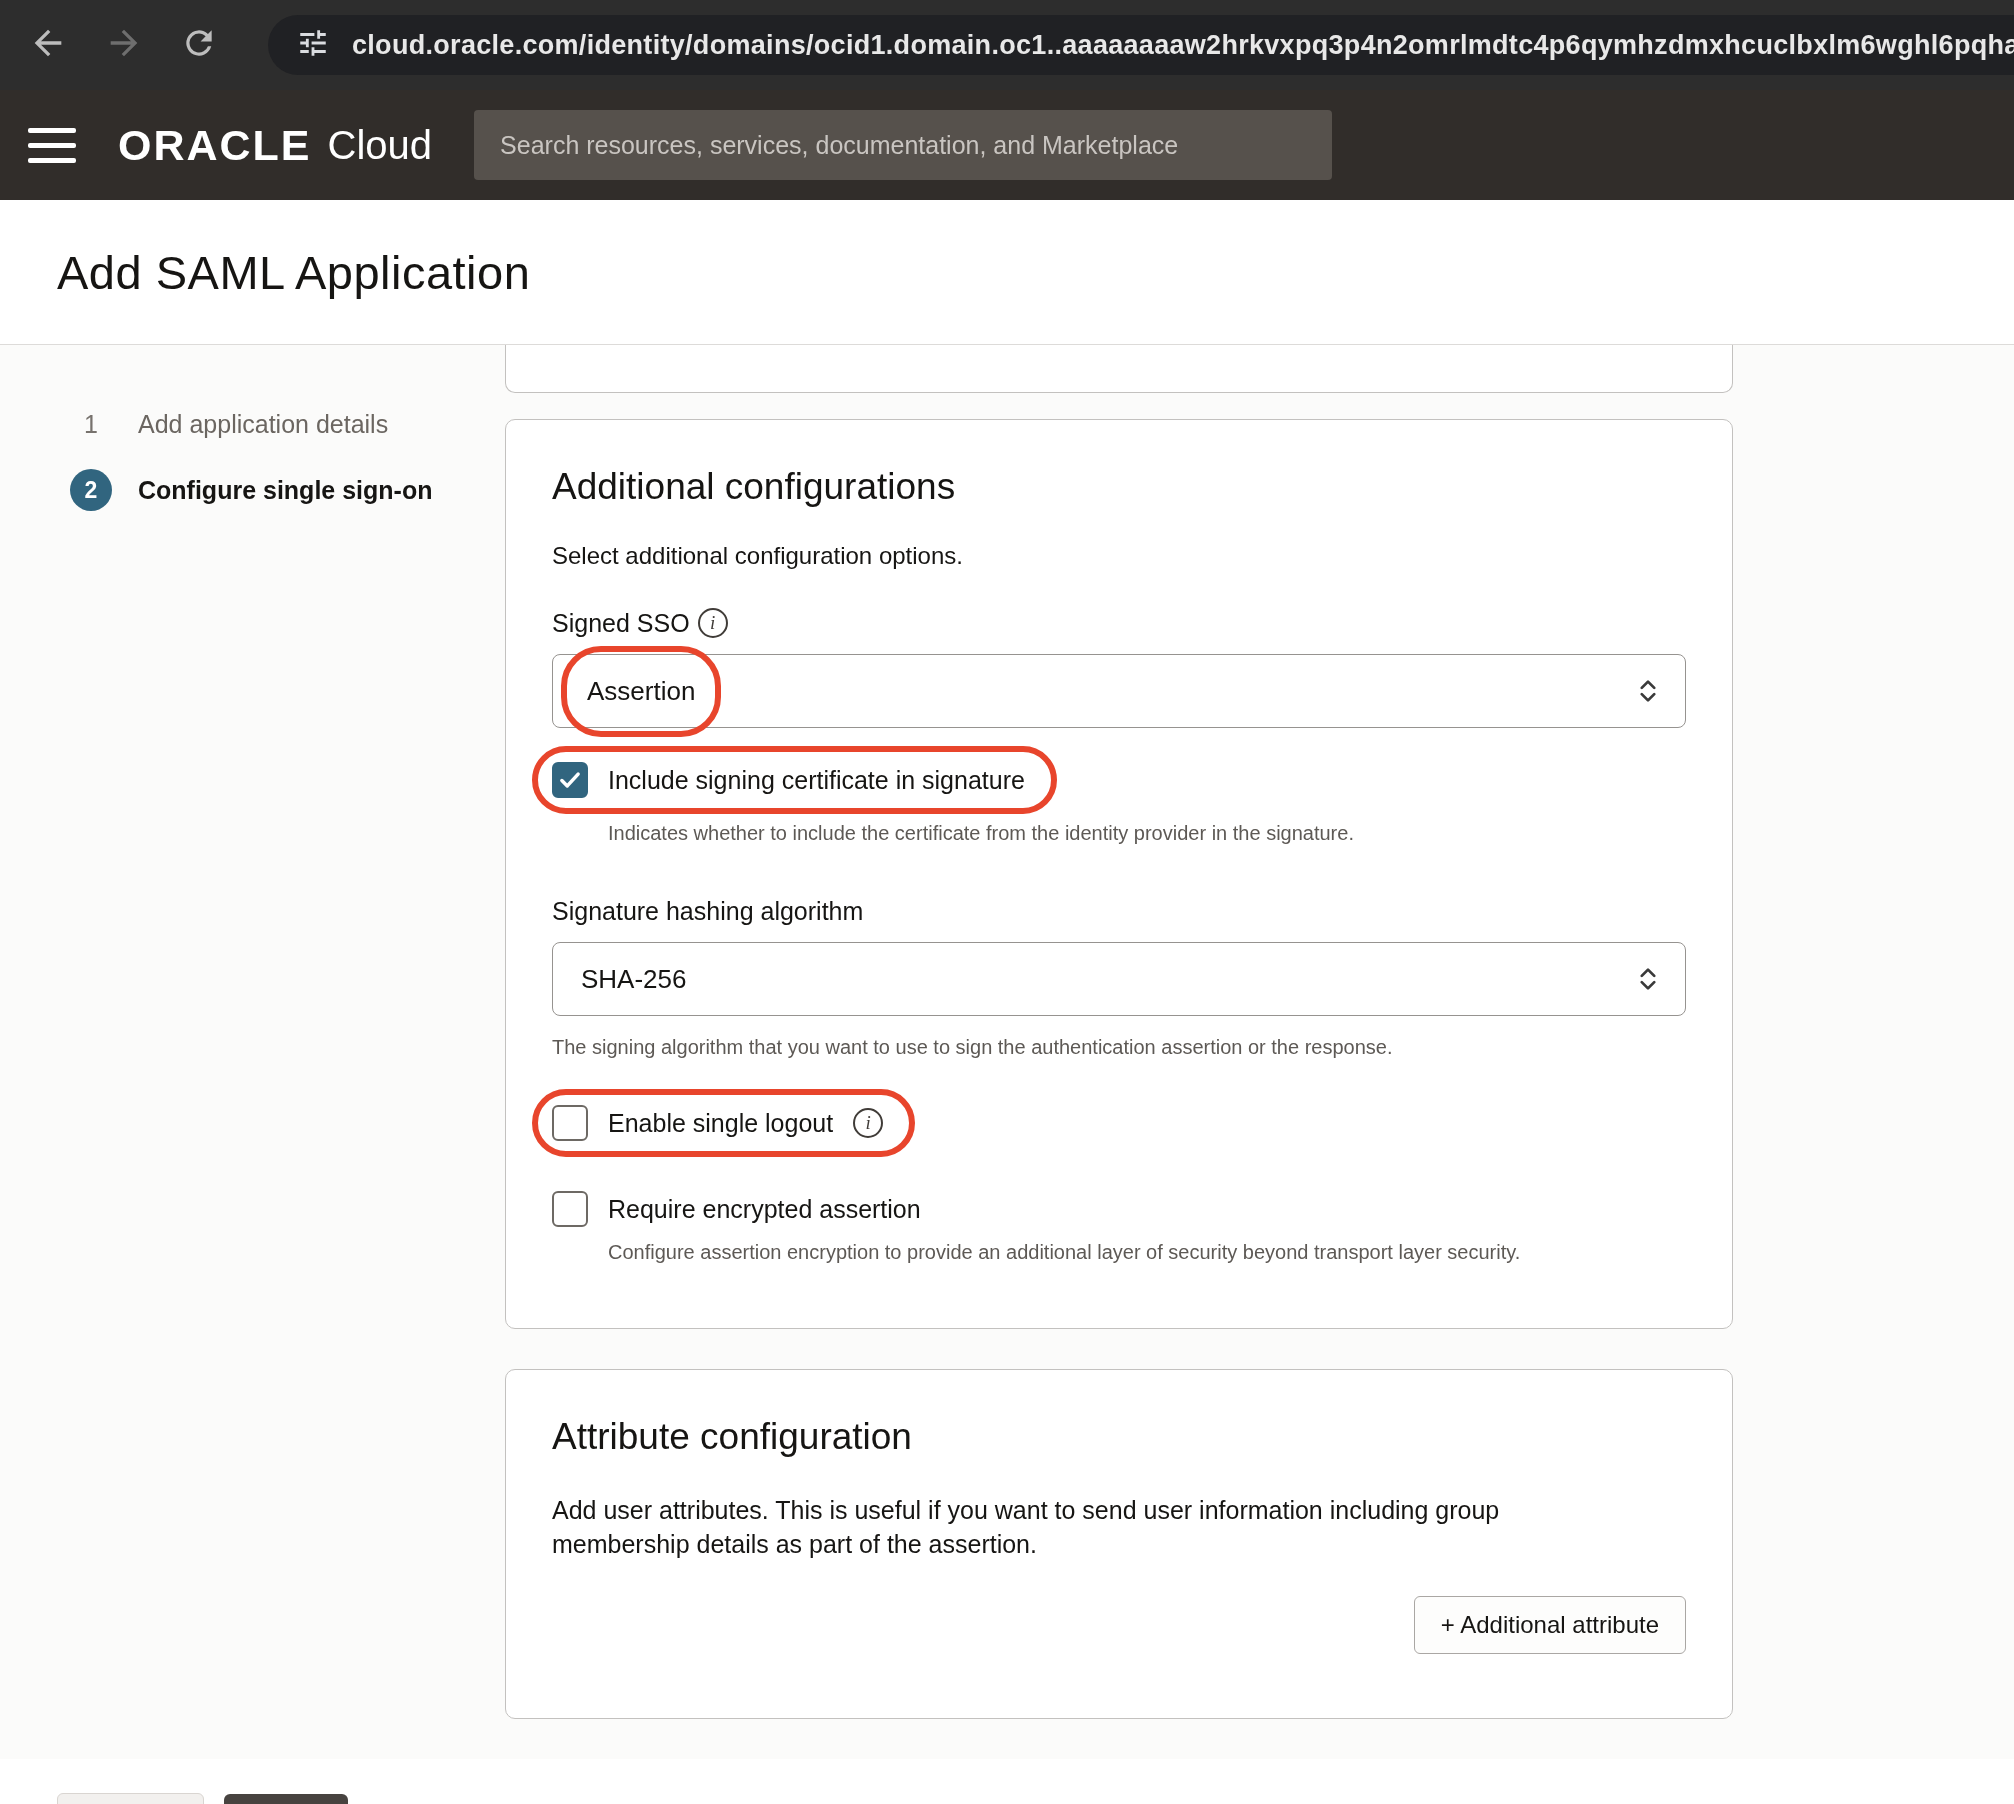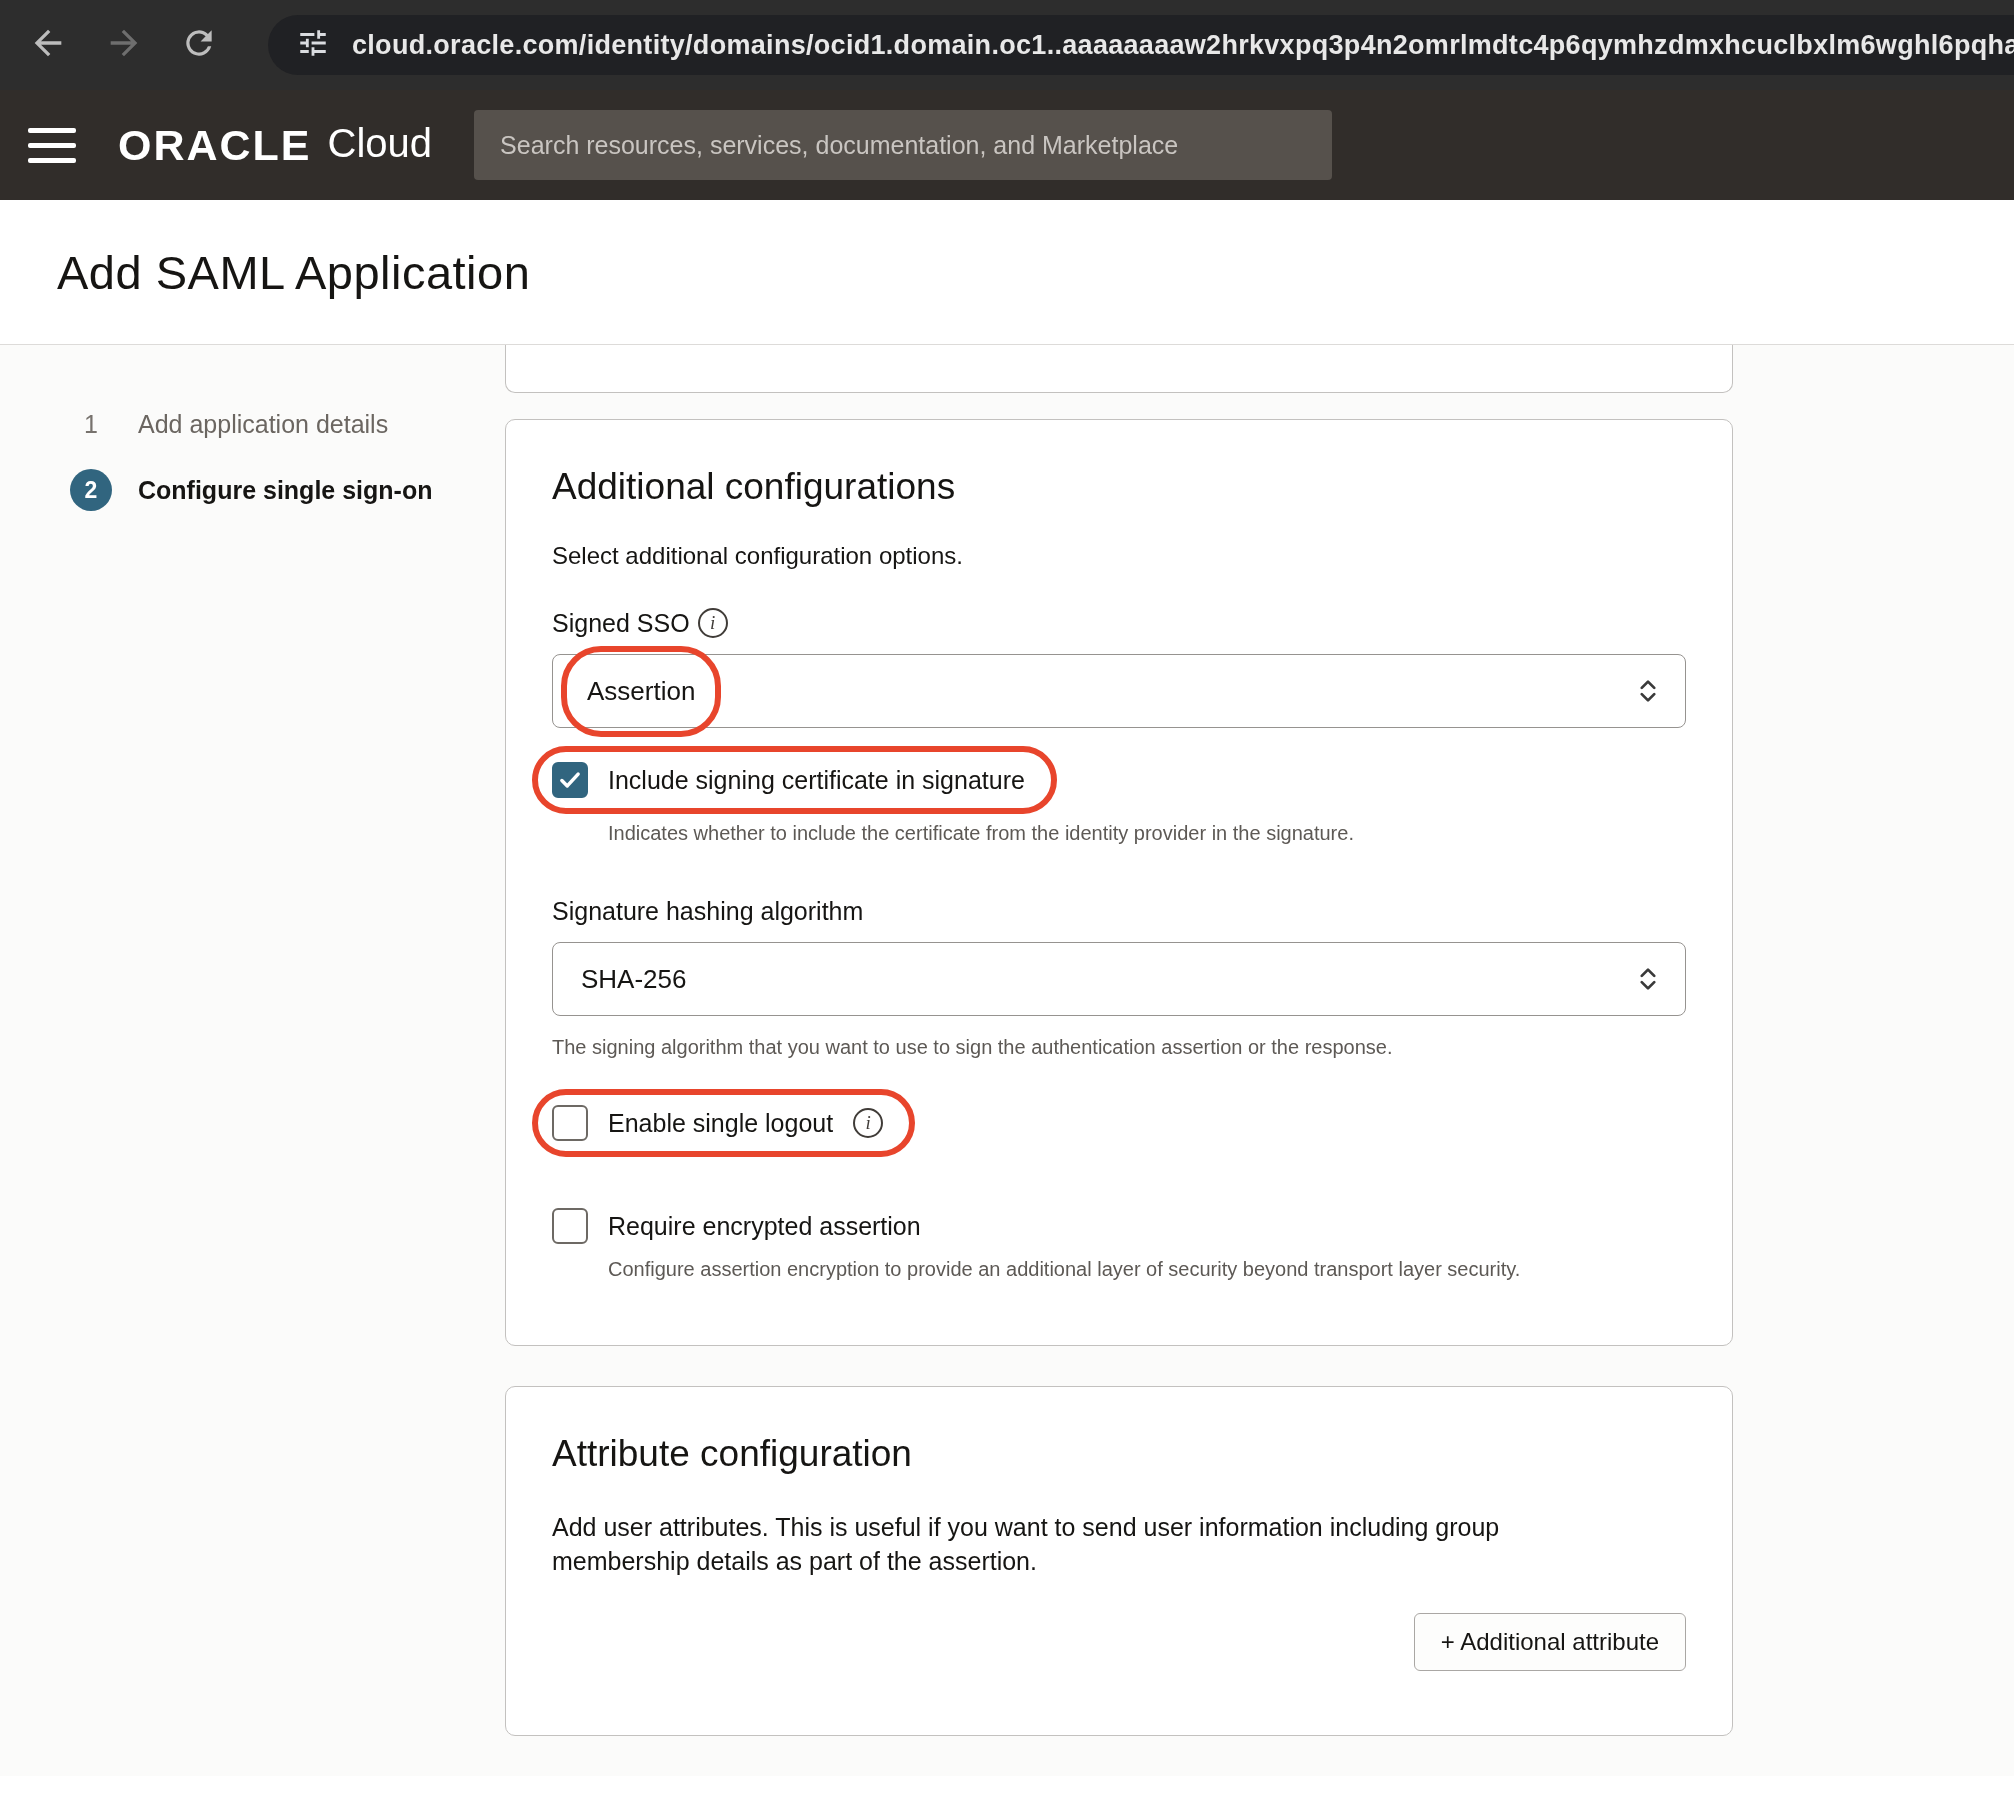--- a/index.html
+++ b/index.html
@@ -9,21 +9,21 @@
   
   .browser-bar{height:90px;background:#2d2d2d;display:flex;align-items:center;padding:0 0 0 28px;gap:34px;flex:none;}
   .nav-icons{display:flex;align-items:center;gap:36px;flex:none;}
   .url-pill{flex:1;height:60px;background:#202124;border-radius:32px 0 0 32px;display:flex;align-items:center;gap:22px;padding:0 28px;margin-left:16px;overflow:hidden;white-space:nowrap;cursor:text;}
   .url-text{font-size:27px;font-weight:700;color:#e8e8e8;letter-spacing:.3px;}
 
   
   .app-header{height:110px;background:#312d2a;display:flex;align-items:center;padding:0 28px;gap:42px;flex:none;}
   .hamburger{width:48px;display:flex;flex-direction:column;gap:10px;cursor:pointer;flex:none;}
   .hamburger span{height:5px;background:#fff;border-radius:2px;}
-  .brand{display:flex;align-items:flex-start;gap:16px;color:#fff;flex:none;cursor:pointer;}
+  .brand{display:flex;align-items:center;gap:16px;color:#fff;flex:none;cursor:pointer;}
   .brand-oracle{font-size:43px;font-weight:700;letter-spacing:2px;}
   .brand-cloud{font-size:40px;font-weight:400;}
   .global-search{width:806px;height:70px;background:#56514c;border:none;border-radius:4px;padding:0 26px;font-size:25px;color:#eee;outline:none;font-family:"Liberation Sans",sans-serif;}
   .global-search::placeholder{color:#c9c5c1;}
 
   
   .title-bar{height:144px;background:#fff;display:flex;align-items:center;padding:0 57px;flex:none;}
   .title-bar h1{font-size:47px;font-weight:400;color:#161513;margin:0;letter-spacing:.5px;}
 
   
@@ -180,21 +180,21 @@
         <p class="help" style="margin-top:20px;">The signing algorithm that you want to use to sign the authentication assertion or the response.</p>
 
         <div class="check-row ringed" style="margin-top:30px;">
           <span class="checkbox"></span>
           <span class="check-label">Enable single logout</span>
           <span class="info-icon">
               <i>i</i>
             </span>
         </div>
 
-        <div class="check-row" style="margin-top:51px;">
+        <div class="check-row" style="margin-top:34px;">
           <span class="checkbox"></span>
           <span class="check-label">Require encrypted assertion</span>
         </div>
         <p class="help indent">Configure assertion encryption to provide an additional layer of security beyond transport layer security.</p>
       </section>
 
       <section class="card">
         <h2>Attribute configuration</h2>
         <p class="desc">Add user attributes. This is useful if you want to send user information including group membership details as part of the assertion.</p>
         <div class="btn-row">

